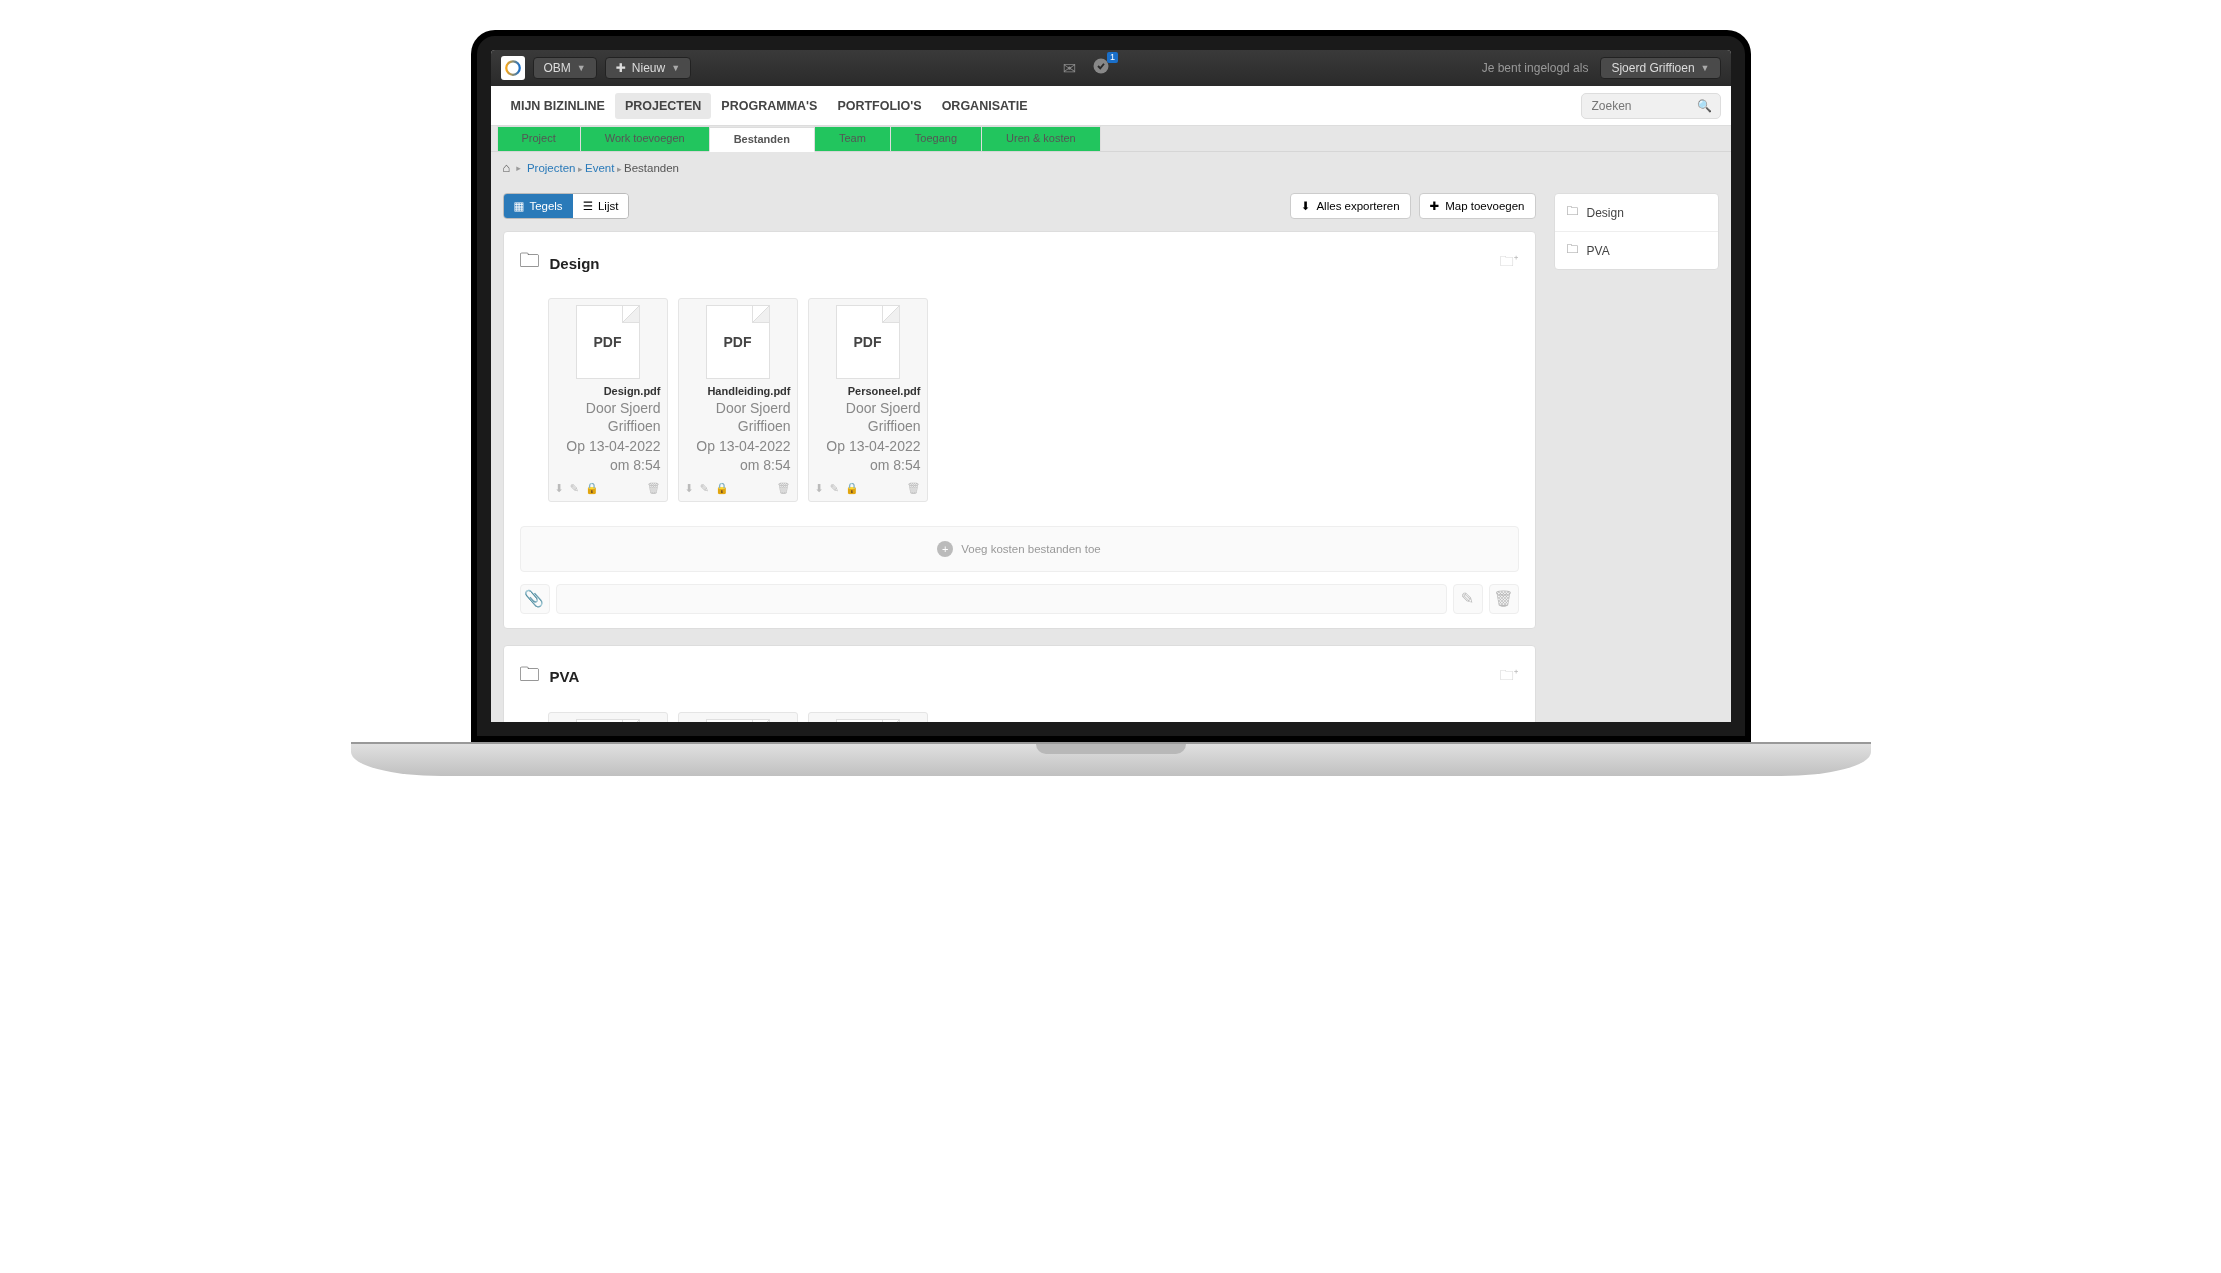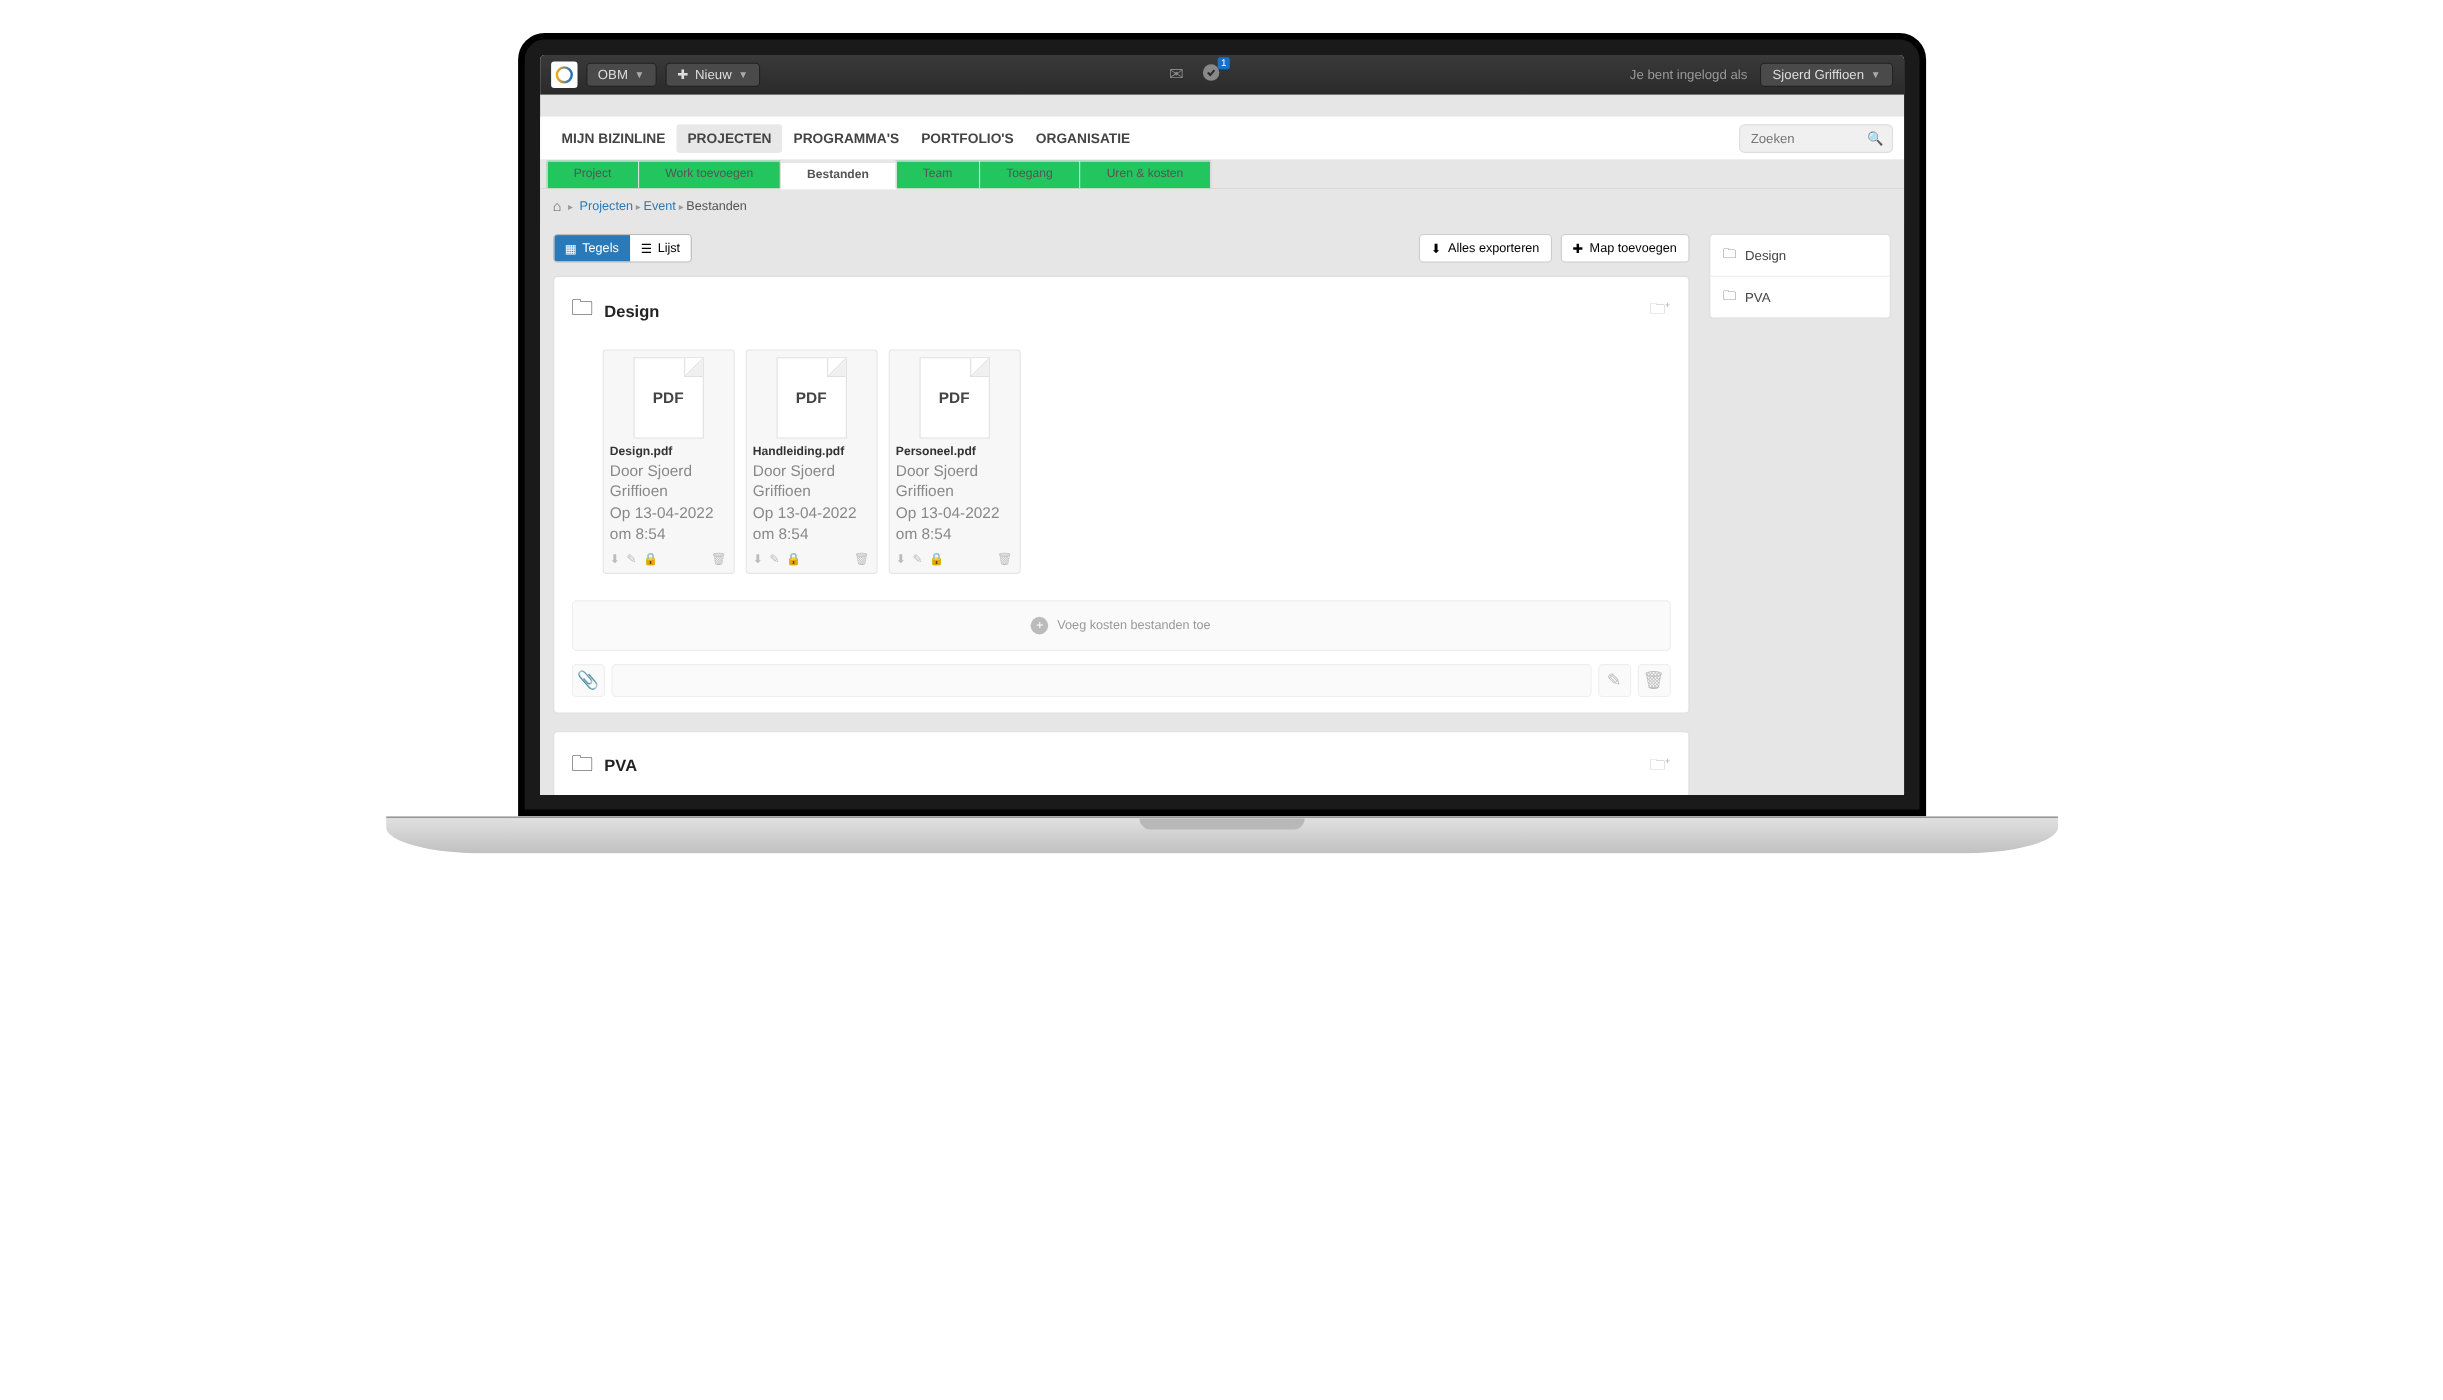--- a/index.html
+++ b/index.html
@@ -48,21 +48,21 @@
 }
 .top-btn .caret { font-size: 9px; color: #aaa; }
 .top-spacer { flex: 1; }
 .top-icon { color: #888; font-size: 16px; cursor: pointer; padding: 0 4px; position: relative; }
 .badge { position: absolute; top: -5px; right: -4px; background: #1a6fc9; color: #fff;
   font-size: 9px; padding: 0 3px; border-radius: 2px; line-height: 11px; }
 .login-text { color: #999; font-size: 12px; margin-right: 4px; }
 
 .navbar {
   background: #fff; border-bottom: 1px solid #ddd;
-  display: flex; align-items: center; padding: 0 10px; height: 40px; margin-top: 20px;
+  display: flex; align-items: center; padding: 0 10px; height: 40px;
 }
 .nav-item {
   padding: 6px 10px; font-size: 12.5px; font-weight: 600; color: #444;
   cursor: pointer; border-radius: 3px;
 }
 .nav-item.active { background: #e8e8e8; }
 .search-wrap { margin-left: auto; position: relative; }
 .search-input {
   background: #f0f0f0; border: 1px solid #ddd; border-radius: 5px;
   padding: 5px 28px 5px 10px; font-size: 12px; width: 140px;
@@ -114,21 +114,21 @@
   padding: 14px 16px; margin-bottom: 16px;
 }
 .folder-head { display: flex; align-items: center; gap: 10px; margin-bottom: 18px; }
 .folder-ic { font-size: 20px; color: #333; }
 .folder-title { font-size: 15px; font-weight: 700; color: #222; }
 .folder-add-ic { margin-left: auto; color: #bbb; font-size: 14px; cursor: pointer; }
 
 .files-row { display: flex; gap: 10px; flex-wrap: wrap; margin-left: 28px; }
 .file-tile {
   width: 120px; background: #f7f7f7; border: 1px solid #e5e5e5;
-  border-radius: 3px; padding: 6px; position: relative;
+  border-radius: 3px; padding: 6px; position: relative; text-align: right;
 }
 .file-thumb {
   height: 74px; background: #fff; border: 1px solid #e0e0e0;
   display: flex; align-items: center; justify-content: center;
   font-size: 14px; font-weight: 600; color: #444; position: relative;
   margin: 0 auto 6px auto; width: 64px;
 }
 .file-thumb::before {
   content: ''; position: absolute; top: 0; right: 0; width: 16px; height: 16px;
   background: linear-gradient(135deg, #fff 48%, #ddd 50%, #f0f0f0 52%);

